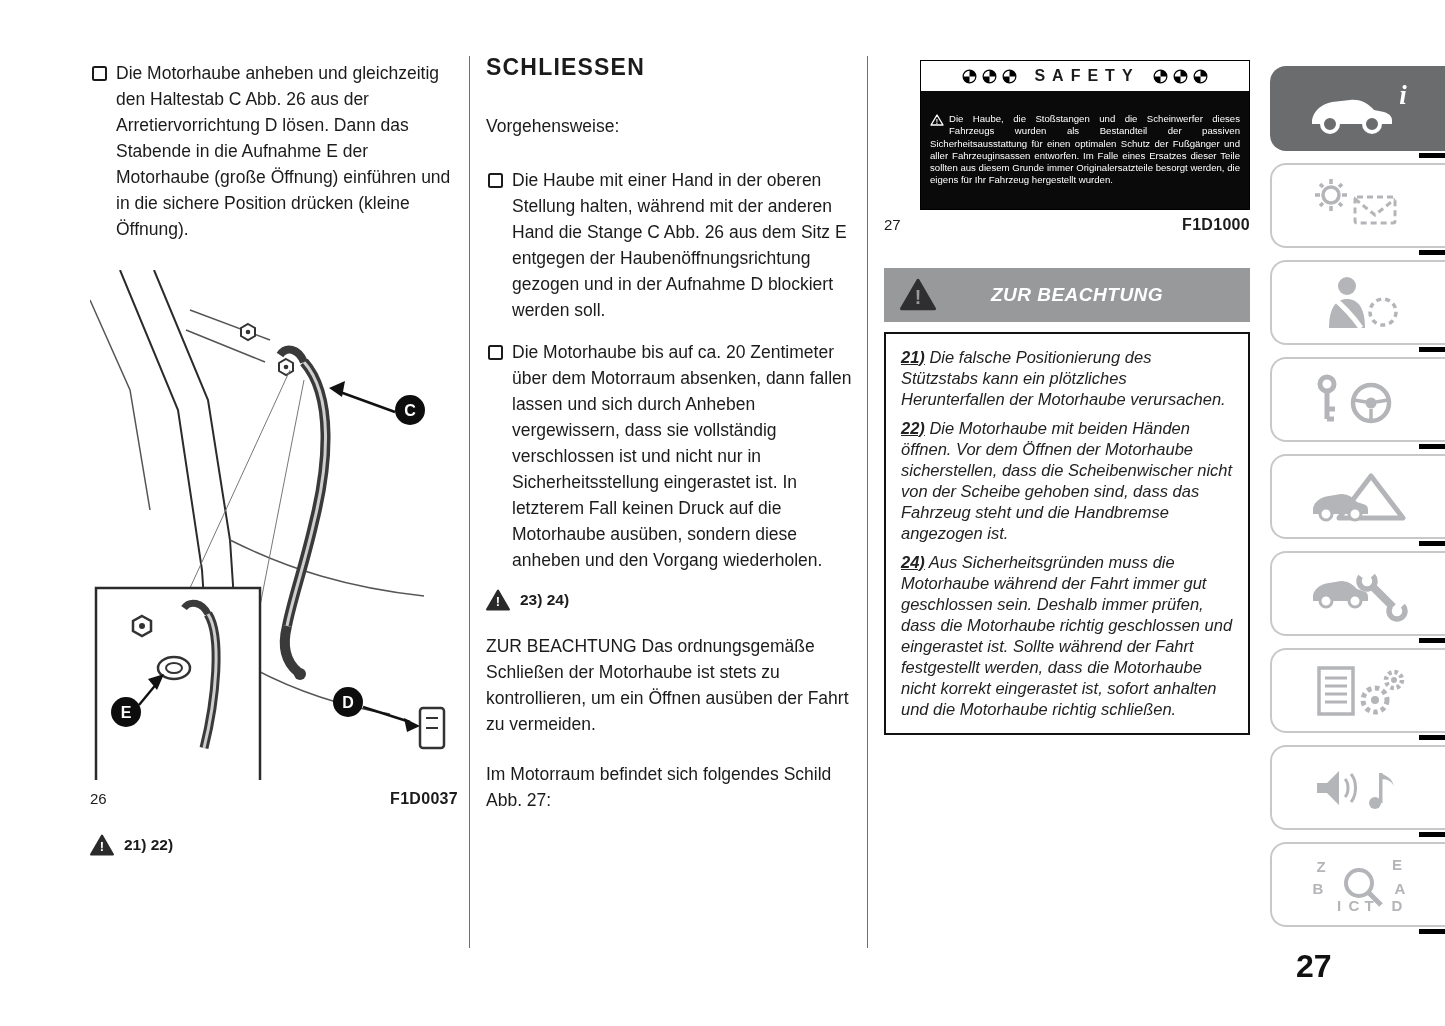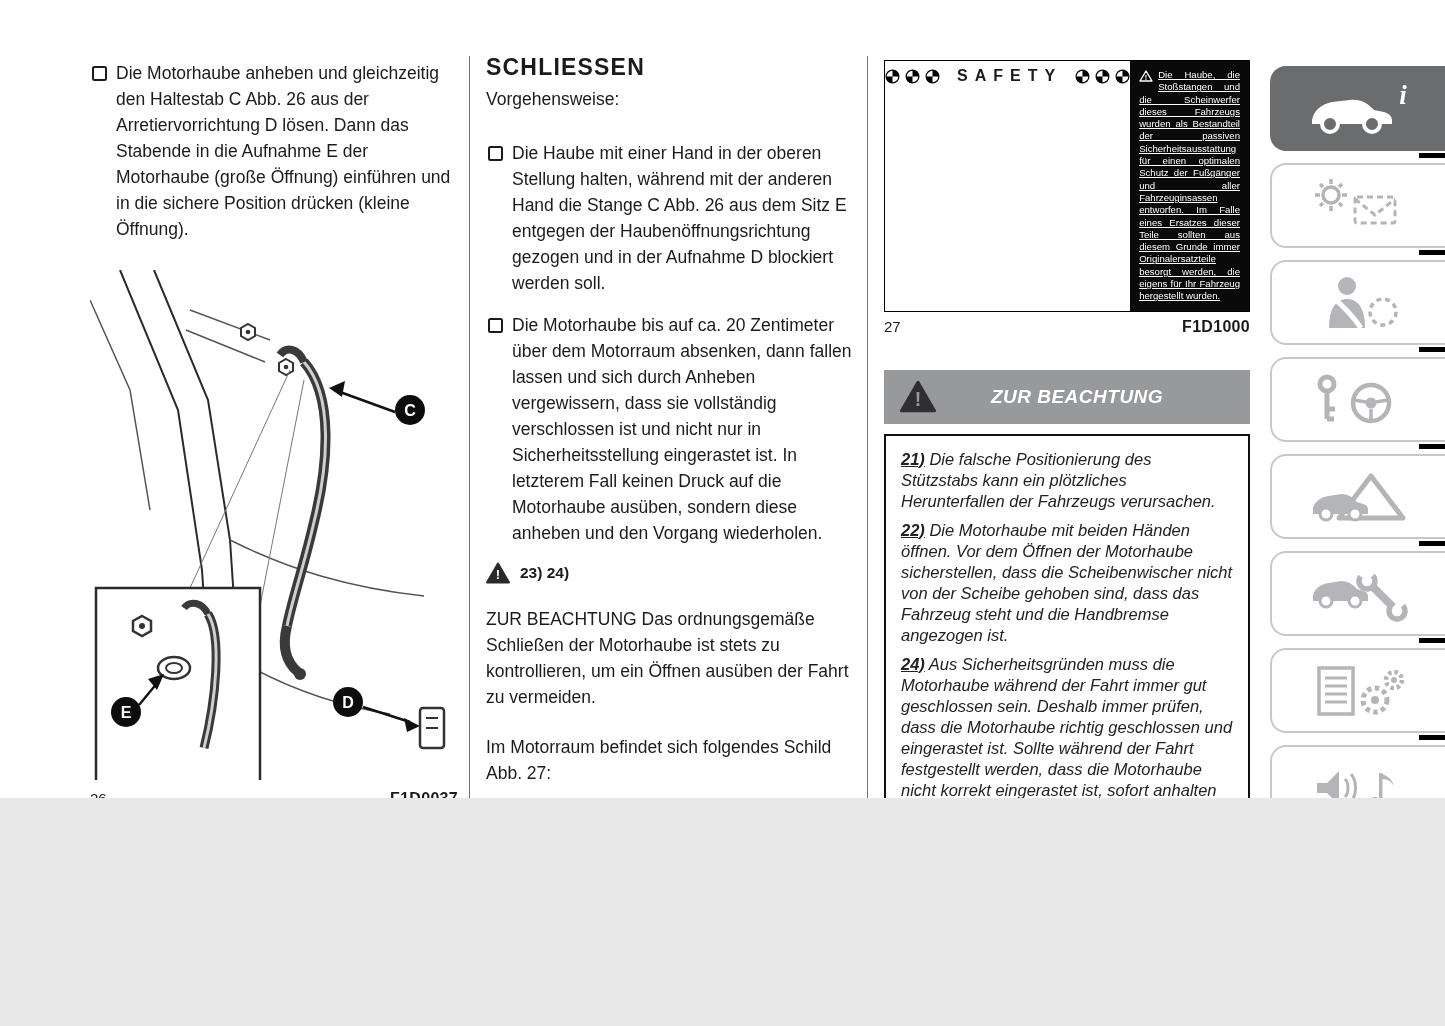--- a/index.html
+++ b/index.html
@@ -1,51 +1,51 @@
 <!DOCTYPE html>
 <html><head>
 <meta charset="utf-8">
 <style>
   html,body{margin:0;padding:0;background:#e8e8e8;}
-  .page{position:relative;width:1445px;height:798px;background:#ffffff;overflow:hidden;
+  .page{position:relative;width:1445px;height:1026px;background:#ffffff;overflow:hidden;
         font-family:"Liberation Sans",sans-serif;color:#1b1b1b;}
   .col{position:absolute;}
   .col-left{left:90px;top:60px;width:368px;}
   .col-mid{left:486px;top:54px;width:366px;}
   .col-right{left:884px;top:60px;width:366px;}
   .vline{position:absolute;width:1px;background:#6f6f6f;top:56px;height:892px;}
   .vline.v1{left:469px;}
   .vline.v2{left:867px;}
 
   .body-text{font-size:17.5px;line-height:26px;margin:0;}
   .bullet-row{display:flex;align-items:flex-start;}
   .sq{width:11px;height:11px;border:2.6px solid #1b1b1b;border-radius:2.5px;
       display:inline-block;margin:6px 9px 0 2px;flex:0 0 auto;background:#fff;}
   .mb16{margin-bottom:16px;}
-  .heading{font-size:23px;font-weight:bold;letter-spacing:1.2px;margin:0 0 5px 0;}
+  .heading{font-size:23px;font-weight:bold;letter-spacing:1.2px;margin:0 0 32px 0;}
   .subheading{margin:0 0 28px 0;}
 
   .figure{margin-top:28px;}
   .fig-caption{display:flex;justify-content:space-between;align-items:baseline;margin-top:6px;font-size:15px;}
   .fig-code{font-size:16px;font-weight:bold;letter-spacing:.3px;}
   .warn-ref{display:flex;align-items:center;gap:10px;font-weight:bold;font-size:15.5px;}
   .warn-ref.left-refs{margin-top:26px;}
   .warn-ref.mid-refs{margin:6px 0 22px 0;}
   .leader{stroke:#111;stroke-width:2.4px;}
   .fig-letter{fill:#fff;font-weight:bold;font-size:16px;text-anchor:middle;
               font-family:"Liberation Sans",sans-serif;}
   .note{margin:0 0 24px 0;}
   .outro{margin:0;}
 
   
-  .safety-box{border:1.5px solid #000;min-height:138px;display:flex;flex-direction:row;}
+  .safety-box{border:1.5px solid #000;min-height:138px;display:flex;flex-direction:column;margin-left:36px;}
   .safety-head{height:30px;display:flex;align-items:center;justify-content:center;gap:5px;background:#fff;}
   .safety-title{font-weight:bold;font-size:16px;letter-spacing:7px;margin:0 8px 0 12px;}
   .safety-body{flex:1;background:#0a0a0a;color:#fff;font-size:9.6px;line-height:12.3px;
-               padding:8px 9px;text-align:justify;text-decoration:underline;}
+               padding:22px 9px;text-align:justify;}
   .mini-tri{float:left;margin:1px 5px 0 0;}
 
   .banner{margin-top:34px;height:54px;background:#98999b;display:flex;align-items:center;}
   .banner-tri{margin:0 0 0 16px;flex:0 0 auto;}
   .banner-text{flex:1;text-align:center;color:#fff;font-weight:bold;font-style:italic;
                font-size:19px;letter-spacing:.5px;padding-right:32px;}
 
   .warnbox{margin-top:10px;border:2px solid #111;padding:13px 15px;font-style:italic;
            font-size:16.5px;line-height:21px;color:#222;}
   .warnbox p{margin:0 0 8px 0;}
@@ -220,21 +220,21 @@
 
     <div class="banner">
       <svg class="banner-tri" width="36" height="33" viewBox="0 0 24 22">
         <path d="M12 1.5 L23 20.5 H1 Z" fill="#2f2f31" stroke="#2f2f31" stroke-linejoin="round" stroke-width="2"></path>
         <text x="12" y="17" text-anchor="middle" fill="#98999b" font-size="13" font-weight="bold" font-family="Liberation Sans, sans-serif">!</text>
       </svg>
       <span class="banner-text">ZUR BEACHTUNG</span>
     </div>
 
     <div class="warnbox">
-      <p><span class="wnum">21)</span> <span>Die falsche Positionierung des Stützstabs kann ein plötzliches Herunterfallen der Fahrzeugs verursachen.</span></p>
+      <p><span class="wnum">21)</span> <span>Die falsche Positionierung des Stützstabs kann ein plötzliches Herunterfallen der Motorhaube verursachen.</span></p>
       <p><span class="wnum">22)</span> <span>Die Motorhaube mit beiden Händen öffnen. Vor dem Öffnen der Motorhaube sicherstellen, dass die Scheibenwischer nicht von der Scheibe gehoben sind, dass das Fahrzeug steht und die Handbremse angezogen ist.</span></p>
       <p><span class="wnum">24)</span> <span>Aus Sicherheitsgründen muss die Motorhaube während der Fahrt immer gut geschlossen sein. Deshalb immer prüfen, dass die Motorhaube richtig geschlossen und eingerastet ist. Sollte während der Fahrt festgestellt werden, dass die Motorhaube nicht korrekt eingerastet ist, sofort anhalten und die Motorhaube richtig schließen.</span></p>
     </div>
   </div>
 
   <div class="tabs">
 
     <div class="tab active">
       <svg width="110" height="58" viewBox="0 0 110 58">
         <path d="M8 40 C10 30 18 24 28 22 L46 20 C58 19 64 24 70 30 L80 32 C86 34 88 37 88 40 L88 44 H8 Z" fill="#fff"></path>

